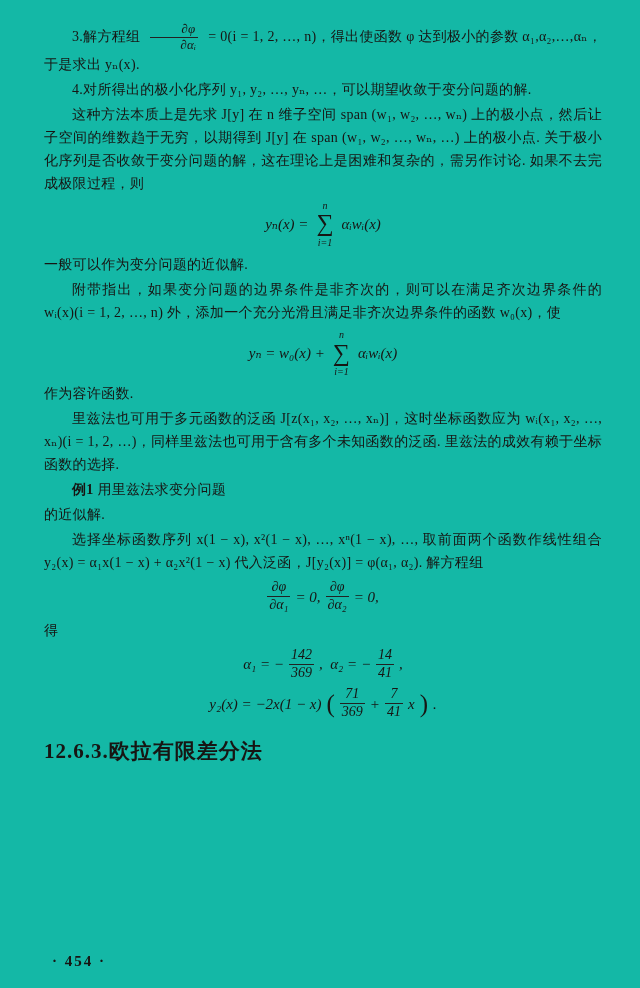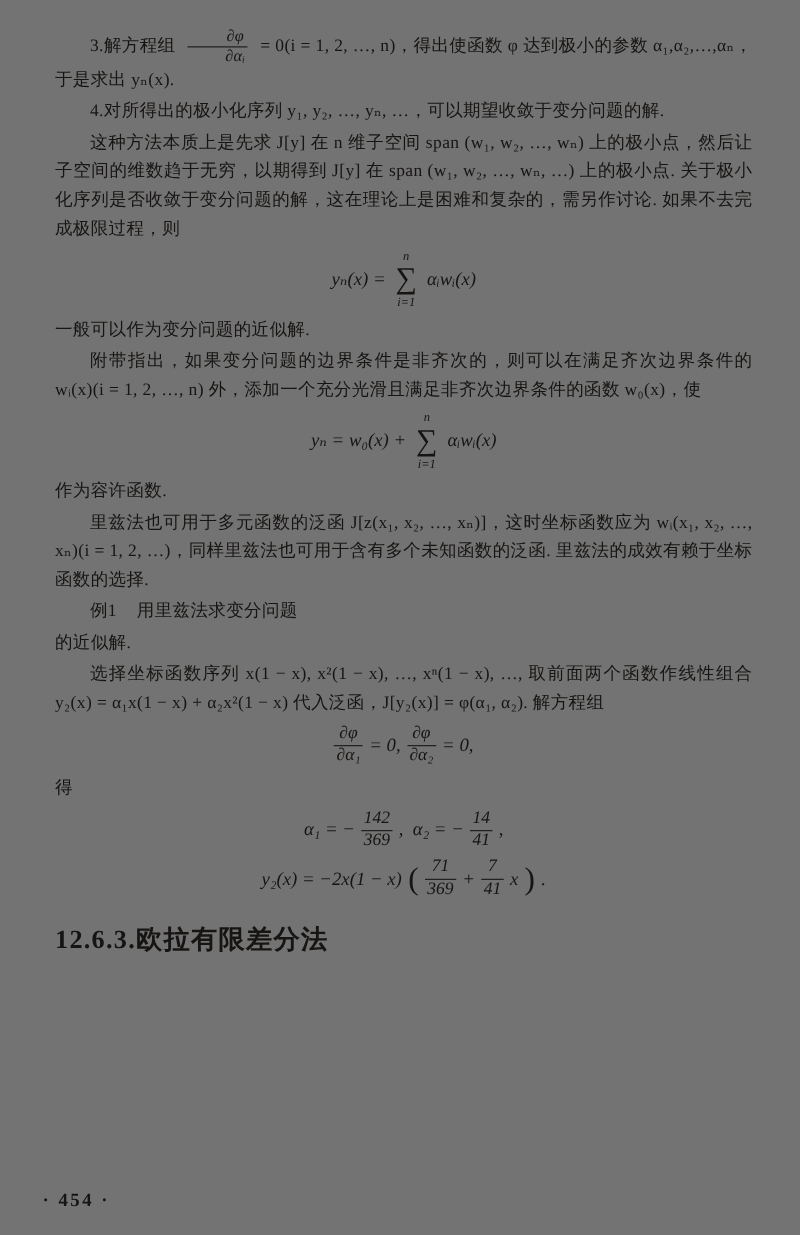--- a/index.html
+++ b/index.html
@@ -3,34 +3,34 @@
 <meta charset="utf-8">
 <style>
   html, body { margin: 0; padding: 0; background: #efefec; }
   .page {
     position: relative;
     width: 640px;
     height: 988px;
     box-sizing: border-box;
     margin: 0 auto;
     padding: 22px 38px 0 44px;
-    background: #737373;
+    background: #14b8a6;
     color: #171513;
     font-family: "Liberation Serif", "DejaVu Serif", serif;
     overflow: hidden;
   }
   .para {
     margin: 0 0 2px 0;
     font-size: 14px;
     line-height: 23px;
     text-align: justify;
     letter-spacing: 0.3px;
   }
   .indent { text-indent: 2em; }
-  .example-label { font-weight: normal; margin-right: 12px; }
+  .example-label { font-weight: bold; }
 
   
   .formula {
     display: flex;
     justify-content: center;
     align-items: center;
     font-style: italic;
     font-size: 15px;
     margin: 5px 0;
     gap: 5px;
@@ -83,21 +83,21 @@
   .section-heading {
     display: flex;
     align-items: baseline;
     margin: 16px 0 10px 0;
     font-size: 21px;
     font-weight: bold;
     letter-spacing: 1px;
   }
   .footer {
     position: absolute;
-    left: 34px;
+    left: 52px;
     bottom: 18px;
     font-size: 15px;
     font-weight: bold;
     letter-spacing: 2px;
   }
 </style>
 </head>
 <body>
 
 <div class="page">

